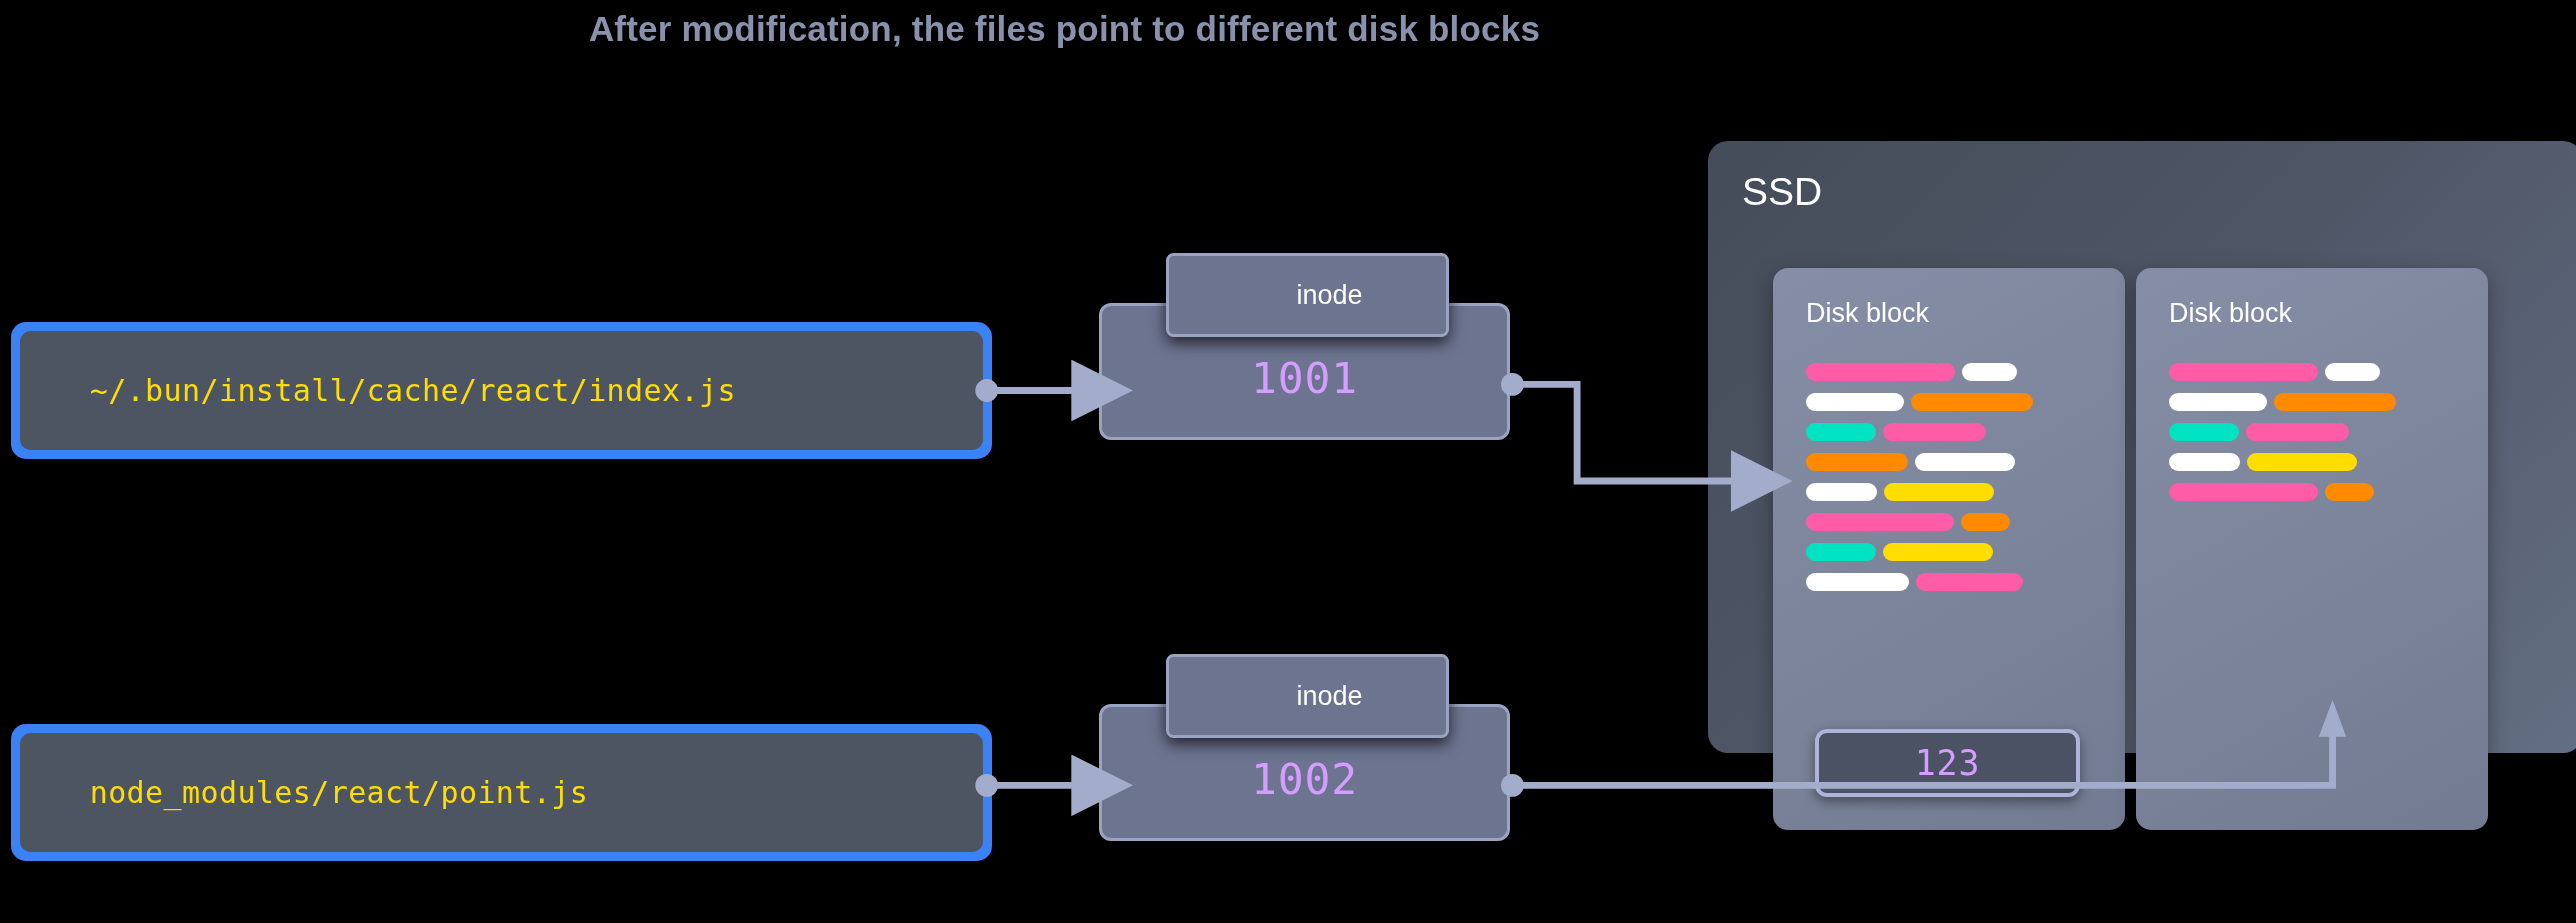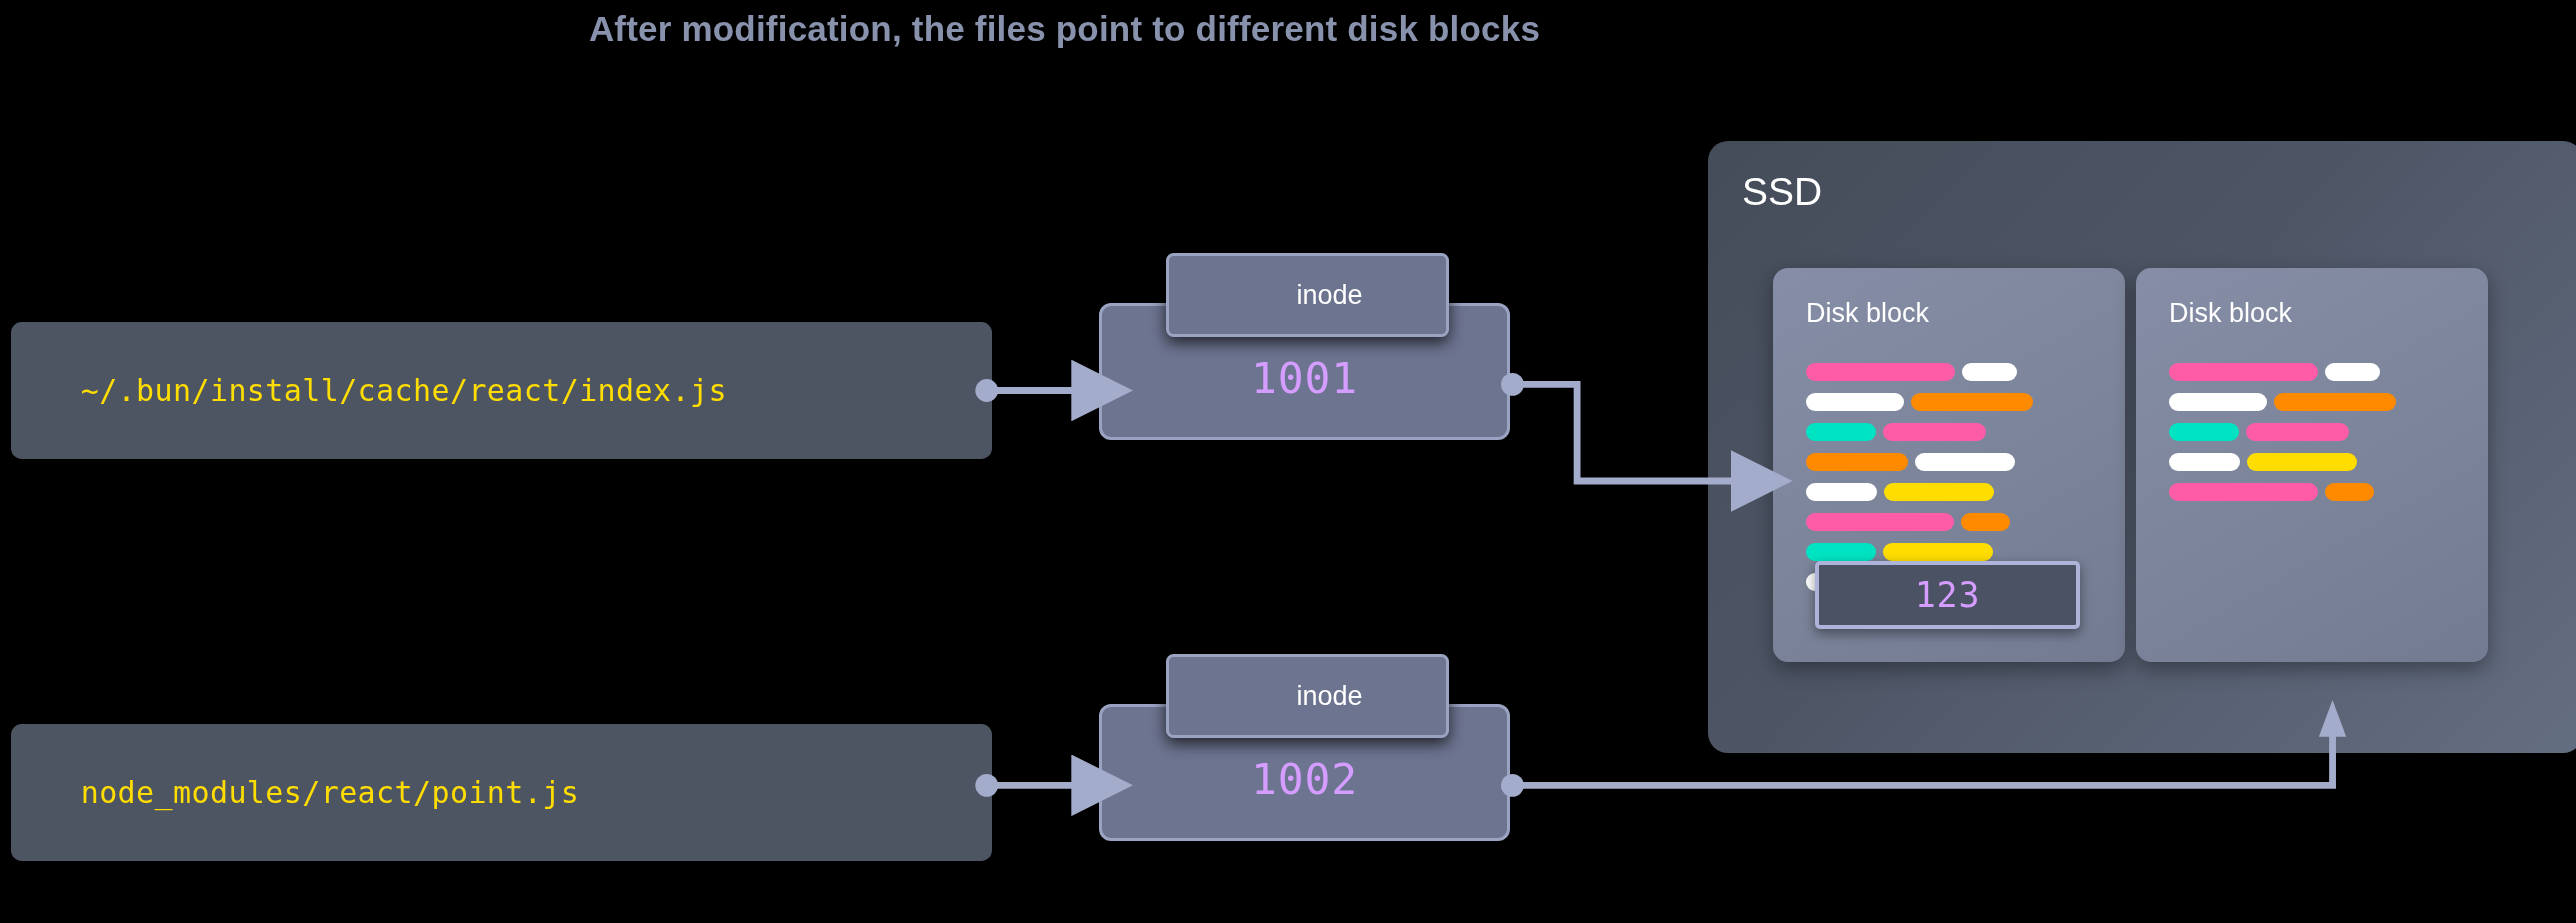--- a/index.html
+++ b/index.html
@@ -30,20 +30,21 @@
   }
 
   
   .file-box {
     position: absolute;
     width: 981px;
     height: 137px;
     background: #3b82f6;
     border-radius: 15px;
     box-shadow: 0 7.6px 20px rgba(0,0,0,0.75);
+    padding: 9px;
     box-sizing: border-box;
   }
   .file-box-inner {
     width: 100%;
     height: 100%;
     background: #4d5563;
     border-radius: 10.7px;
     display: flex;
     align-items: center;
     box-sizing: border-box;
@@ -122,21 +123,21 @@
     left: 34px;
     top: 29px;
     color: #ffffff;
     font-size: 39px;
     font-family: "Liberation Sans", sans-serif;
   }
   .disk-block {
     position: absolute;
     top: 127px;
     width: 352px;
-    height: 394px;
+    height: 562px;
     border-radius: 15px;
     background: linear-gradient(150deg, #858ea6 0%, #7b8499 55%, #727b92 100%);
     box-shadow: 0 7.6px 20px rgba(0,0,0,0.35);
     box-sizing: border-box;
   }
   #disk-block-1 { left: 65px; }
   #disk-block-2 { left: 428px; }
   .disk-block-label {
     position: absolute;
     left: 33px;
@@ -166,21 +167,21 @@
 
   
   .block-badge {
     position: absolute;
     left: 42px;
     bottom: 33px;
     width: 265px;
     height: 68px;
     background: #4a5263;
     border: 4.6px solid #aeb3da;
-    border-radius: 5px;
+    border-radius: 12px;
     box-sizing: border-box;
     display: flex;
     align-items: center;
     justify-content: center;
     box-shadow: 0 4.6px 12px rgba(0,0,0,0.4);
   }
   .block-badge-value {
     color: #d59dff;
     font-family: "DejaVu Sans Mono", monospace;
     font-size: 35px;

